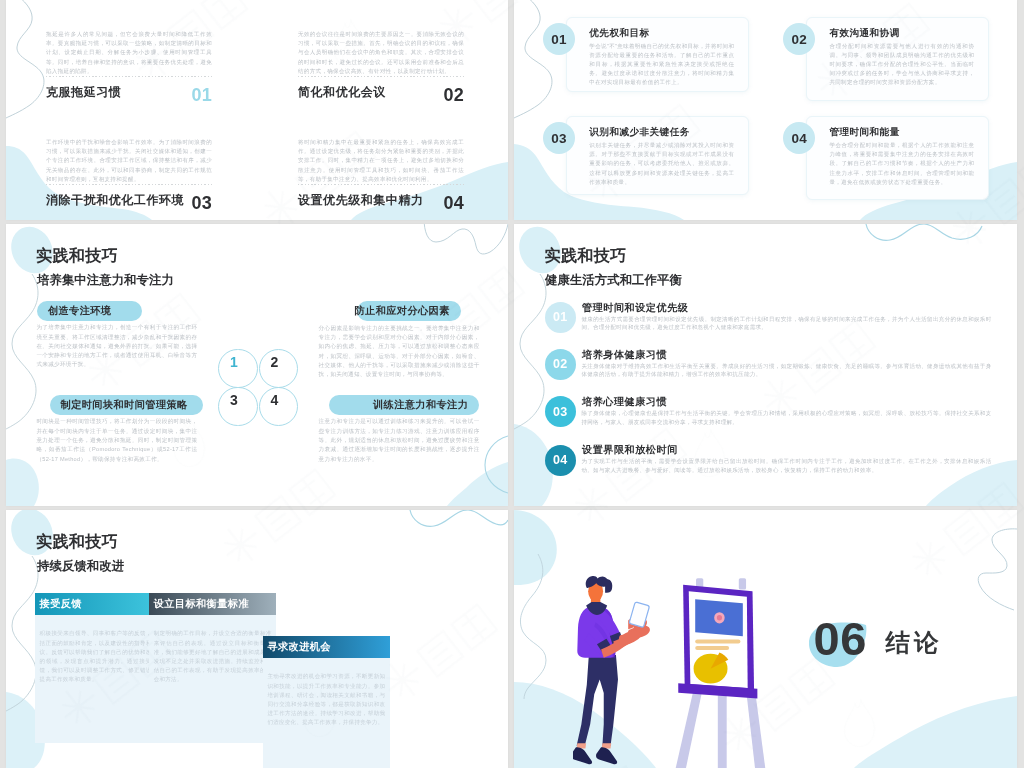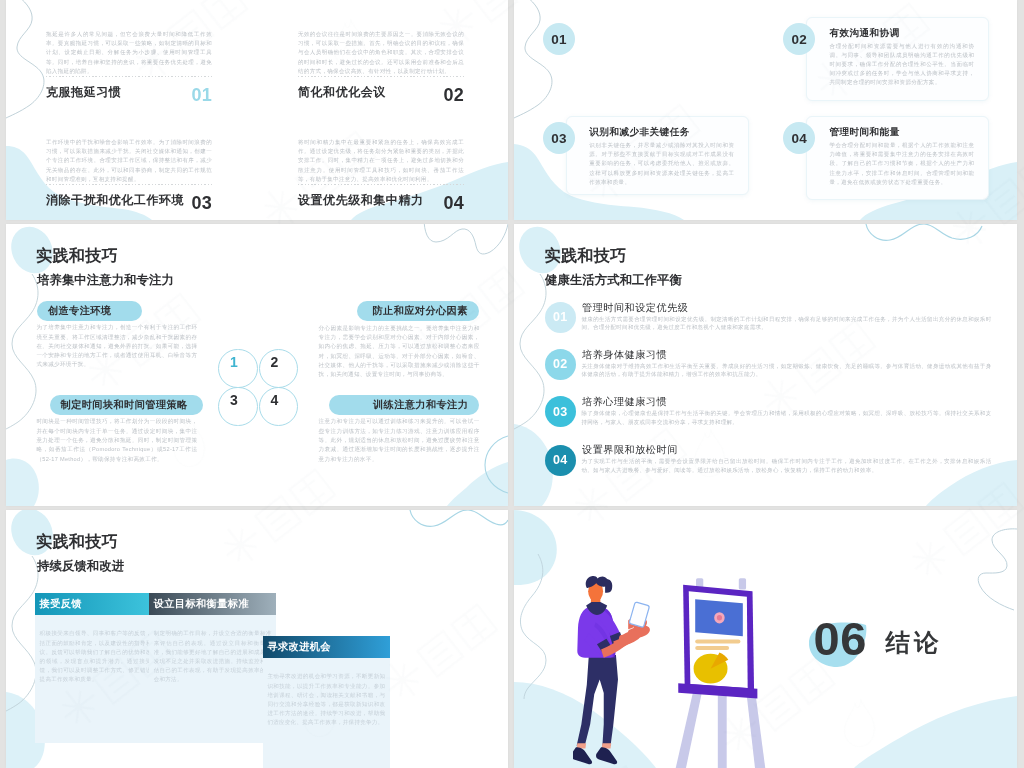--- a/index.html
+++ b/index.html
@@ -37,21 +37,21 @@
   
   .hd1{position:absolute;white-space:nowrap;font-size:16.2px;font-weight:700;color:#2f3033;letter-spacing:.2px;line-height:17px;}
   .hd2{position:absolute;white-space:nowrap;font-size:12.4px;font-weight:700;color:#2f3033;letter-spacing:.05px;line-height:13px;}
   .pill{position:absolute;white-space:nowrap;height:20px;border-radius:10px;background:#a2dcec;
         display:flex;align-items:center;font-size:10.2px;font-weight:700;color:#2f3033;letter-spacing:.4px;}
   .p3bd{position:absolute;font-size:5.6px;line-height:9.3px;letter-spacing:.3px;}
   .cnum{position:absolute;font-size:14px;font-weight:700;line-height:14px;}
 
   
   .r4{position:absolute;}
-  .r4 .ttl{position:absolute;font-size:10.1px;font-weight:400;color:#2f3033;letter-spacing:.55px;line-height:11px;white-space:nowrap;}
+  .r4 .ttl{position:absolute;font-size:10.1px;font-weight:700;color:#2f3033;letter-spacing:.55px;line-height:11px;white-space:nowrap;}
   .r4 .bd{position:absolute;font-size:5.5px;line-height:8.7px;letter-spacing:.3px;}
   .b4{position:absolute;border-radius:50%;box-sizing:border-box;
       display:flex;align-items:center;justify-content:center;font-size:12.5px;font-weight:700;letter-spacing:.3px;}
 
   
   .col5{position:absolute;width:127px;}
   .col5 .hdr{height:22.8px;display:flex;align-items:center;padding-left:4.5px;white-space:nowrap;
        font-size:10.2px;font-weight:700;color:#fff;letter-spacing:.4px;}
   .col5 .bx{background:#eaf4fa;padding:14px 4.5px 8px 4.5px;height:128px;box-sizing:border-box;}
   .col5 .bd{font-size:5.5px;line-height:9.2px;letter-spacing:.3px;color:#c6d0d8;}
@@ -97,20 +97,24 @@
       </div>
     </div>
   </div>
   <div class="slide s2">
     <svg class="deco" viewBox="0 0 503 220" width="503" height="220">
       <path fill="#d9f0f7" d="M0,144 C10,145 16,148 22,156 C30,168 36,182 50,192 C66,202 92,205 120,207 C142,209 160,213 170,220 L0,220 Z"></path>
       <path fill="#d9f0f7" d="M503,162 C487,164 470,171 450,180 C424,191 400,198 378,204 C364,208 352,213 346,220 L503,220 Z"></path>
       <path fill="none" stroke="#b9ccd4" stroke-width="0.9" d="M12,-4 C22,4 27,12 26,20 C25,30 12,36 11,47 C10,58 28,62 35,72 C42,82 36,96 24,105 C14,112 4,116 0,118"></path>
     </svg>
     <div class="cnt">
+      <div class="c2" style="left:52.3px;top:16.6px;height:73px;">
+        <div class="ttl">优先权和目标</div>
+        <div class="bd body">学会说"不"意味着明确自己的优先权和目标，并将时间和资源分配给最重要的任务和活动。了解自己的工作重点和目标，根据其重要性和紧急性来决定接受或拒绝任务。避免过度承诺和过度分散注意力，将时间和精力集中在对实现目标最有价值的工作上。</div>
+      </div>
       <div class="c2circ" style="left:29.099999999999998px;top:22.6px;">
         <span>01</span>
       </div>
       <div class="c2" style="left:292.4px;top:16.6px;height:82px;">
         <div class="ttl">有效沟通和协调</div>
         <div class="bd body">合理分配时间和资源需要与他人进行有效的沟通和协调。与同事、领导和团队成员明确沟通工作的优先级和时间要求，确保工作分配的合理性和公平性。当面临时间冲突或过多的任务时，学会与他人协商和寻求支持，共同制定合理的时间安排和资源分配方案。</div>
       </div>
       <div class="c2circ" style="left:269.2px;top:22.6px;">
         <span>02</span>
       </div>
@@ -139,21 +143,21 @@
       <path fill="none" stroke="#b8cdd6" stroke-width="0.9" d="M418,-6 C418,8 422,18 430,18 C442,18 448,6 456,5 C464,4 468,12 470,22 C472,30 476,32 484,28 C494,22 500,10 502,0"></path>
       <path fill="none" stroke="#a8d6e5" stroke-width="1.1" d="M502,212 C488,216 479,228 479,241 C479,254 488,265 502,269"></path>
     </svg>
     <div class="cnt">
       <div class="hd1" style="left:30px;top:22.5px;">实践和技巧</div>
       <div class="hd2" style="left:31px;top:49.5px;">培养集中注意力和专注力</div>
       <div class="pill" style="left:30.9px;top:77.2px;width:105px;justify-content:flex-start;padding-left:11px;box-sizing:border-box;">
         <span>创造专注环境</span>
       </div>
       <div class="p3bd body" style="left:30.4px;top:99.3px;width:161px;">为了培养集中注意力和专注力，创造一个有利于专注的工作环境至关重要。将工作区域清理整洁，减少杂乱和干扰因素的存在。关闭社交媒体和通知，避免外界的打扰。如果可能，选择一个安静和专注的地方工作，或者通过使用耳机、白噪音等方式来减少环境干扰。</div>
-      <div class="pill" style="left:350.8px;top:77px;width:122px;justify-content:flex-end;padding-right:11px;box-sizing:border-box;">
+      <div class="pill" style="left:350.8px;top:77px;width:104px;justify-content:flex-end;padding-right:11px;box-sizing:border-box;">
         <span>防止和应对分心因素</span>
       </div>
       <div class="p3bd body" style="left:312.6px;top:99.8px;width:161px;">分心因素是影响专注力的主要挑战之一。要培养集中注意力和专注力，需要学会识别和应对分心因素。对于内部分心因素，如内心的焦虑、拖延、压力等，可以通过放松和调整心态来应对，如冥想、深呼吸、运动等。对于外部分心因素，如噪音、社交媒体、他人的干扰等，可以采取措施来减少或消除这些干扰，如关闭通知、设置专注时间，与同事协商等。</div>
       <div class="pill" style="left:31.6px;top:171.1px;width:153px;justify-content:flex-start;padding-left:11px;box-sizing:border-box;margin-left:12px;">
         <span>制定时间块和时间管理策略</span>
       </div>
       <div class="p3bd body" style="left:30.4px;top:193.4px;width:161px;">时间块是一种时间管理技巧，将工作划分为一段段的时间块，并在每个时间块内专注于单一任务。通过设定时间块，集中注意力处理一个任务，避免分散和拖延。同时，制定时间管理策略，如番茄工作法（Pomodoro Technique）或52-17工作法（52-17 Method），帮助保持专注和高效工作。</div>
       <div class="pill" style="left:323.3px;top:171.2px;width:150px;justify-content:flex-end;padding-right:11px;box-sizing:border-box;">
         <span>训练注意力和专注力</span>
       </div>

